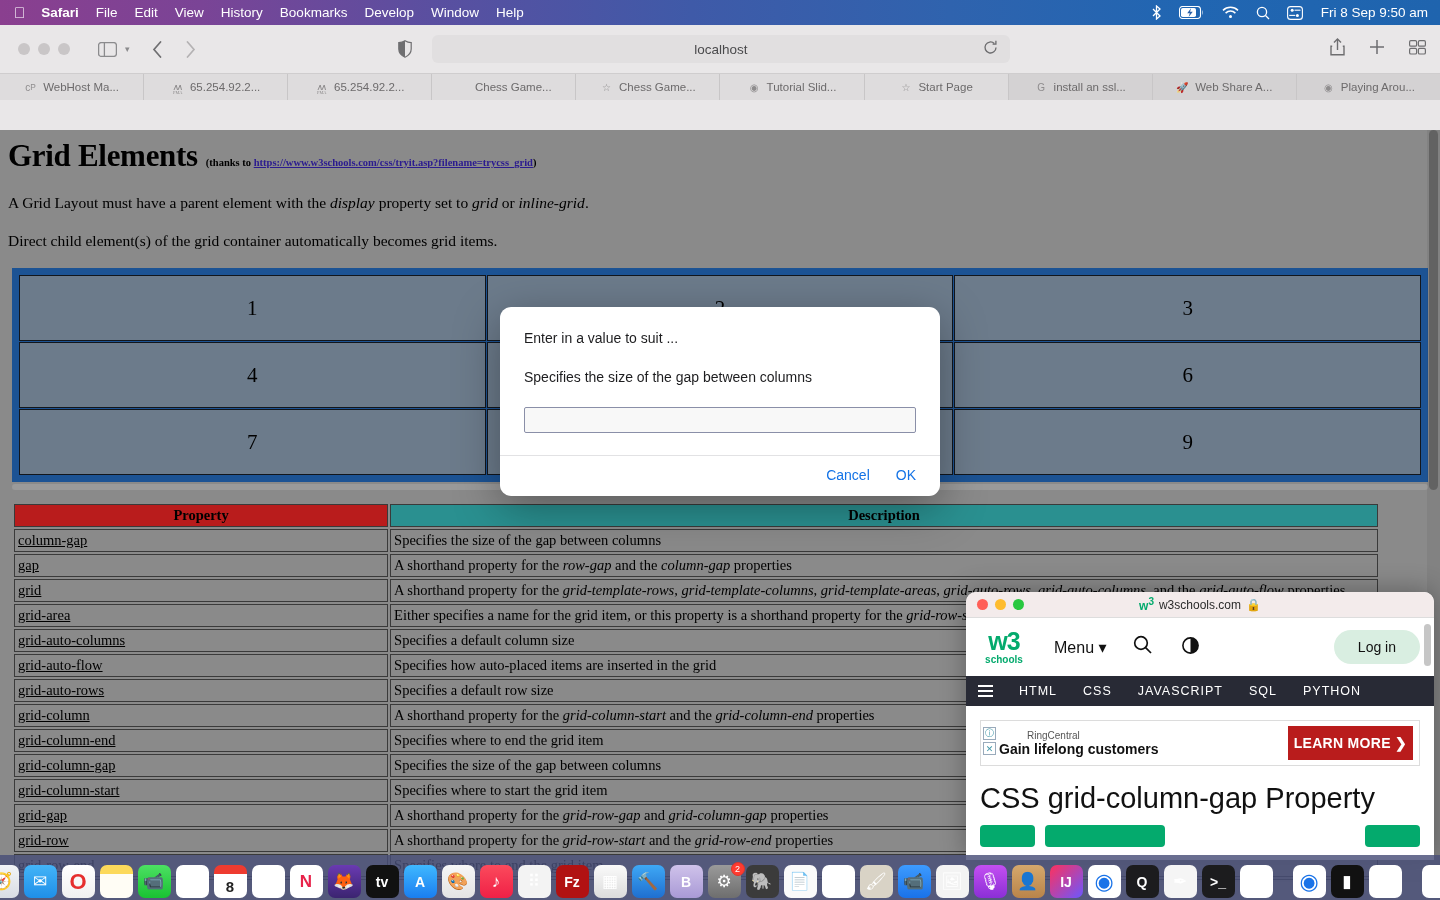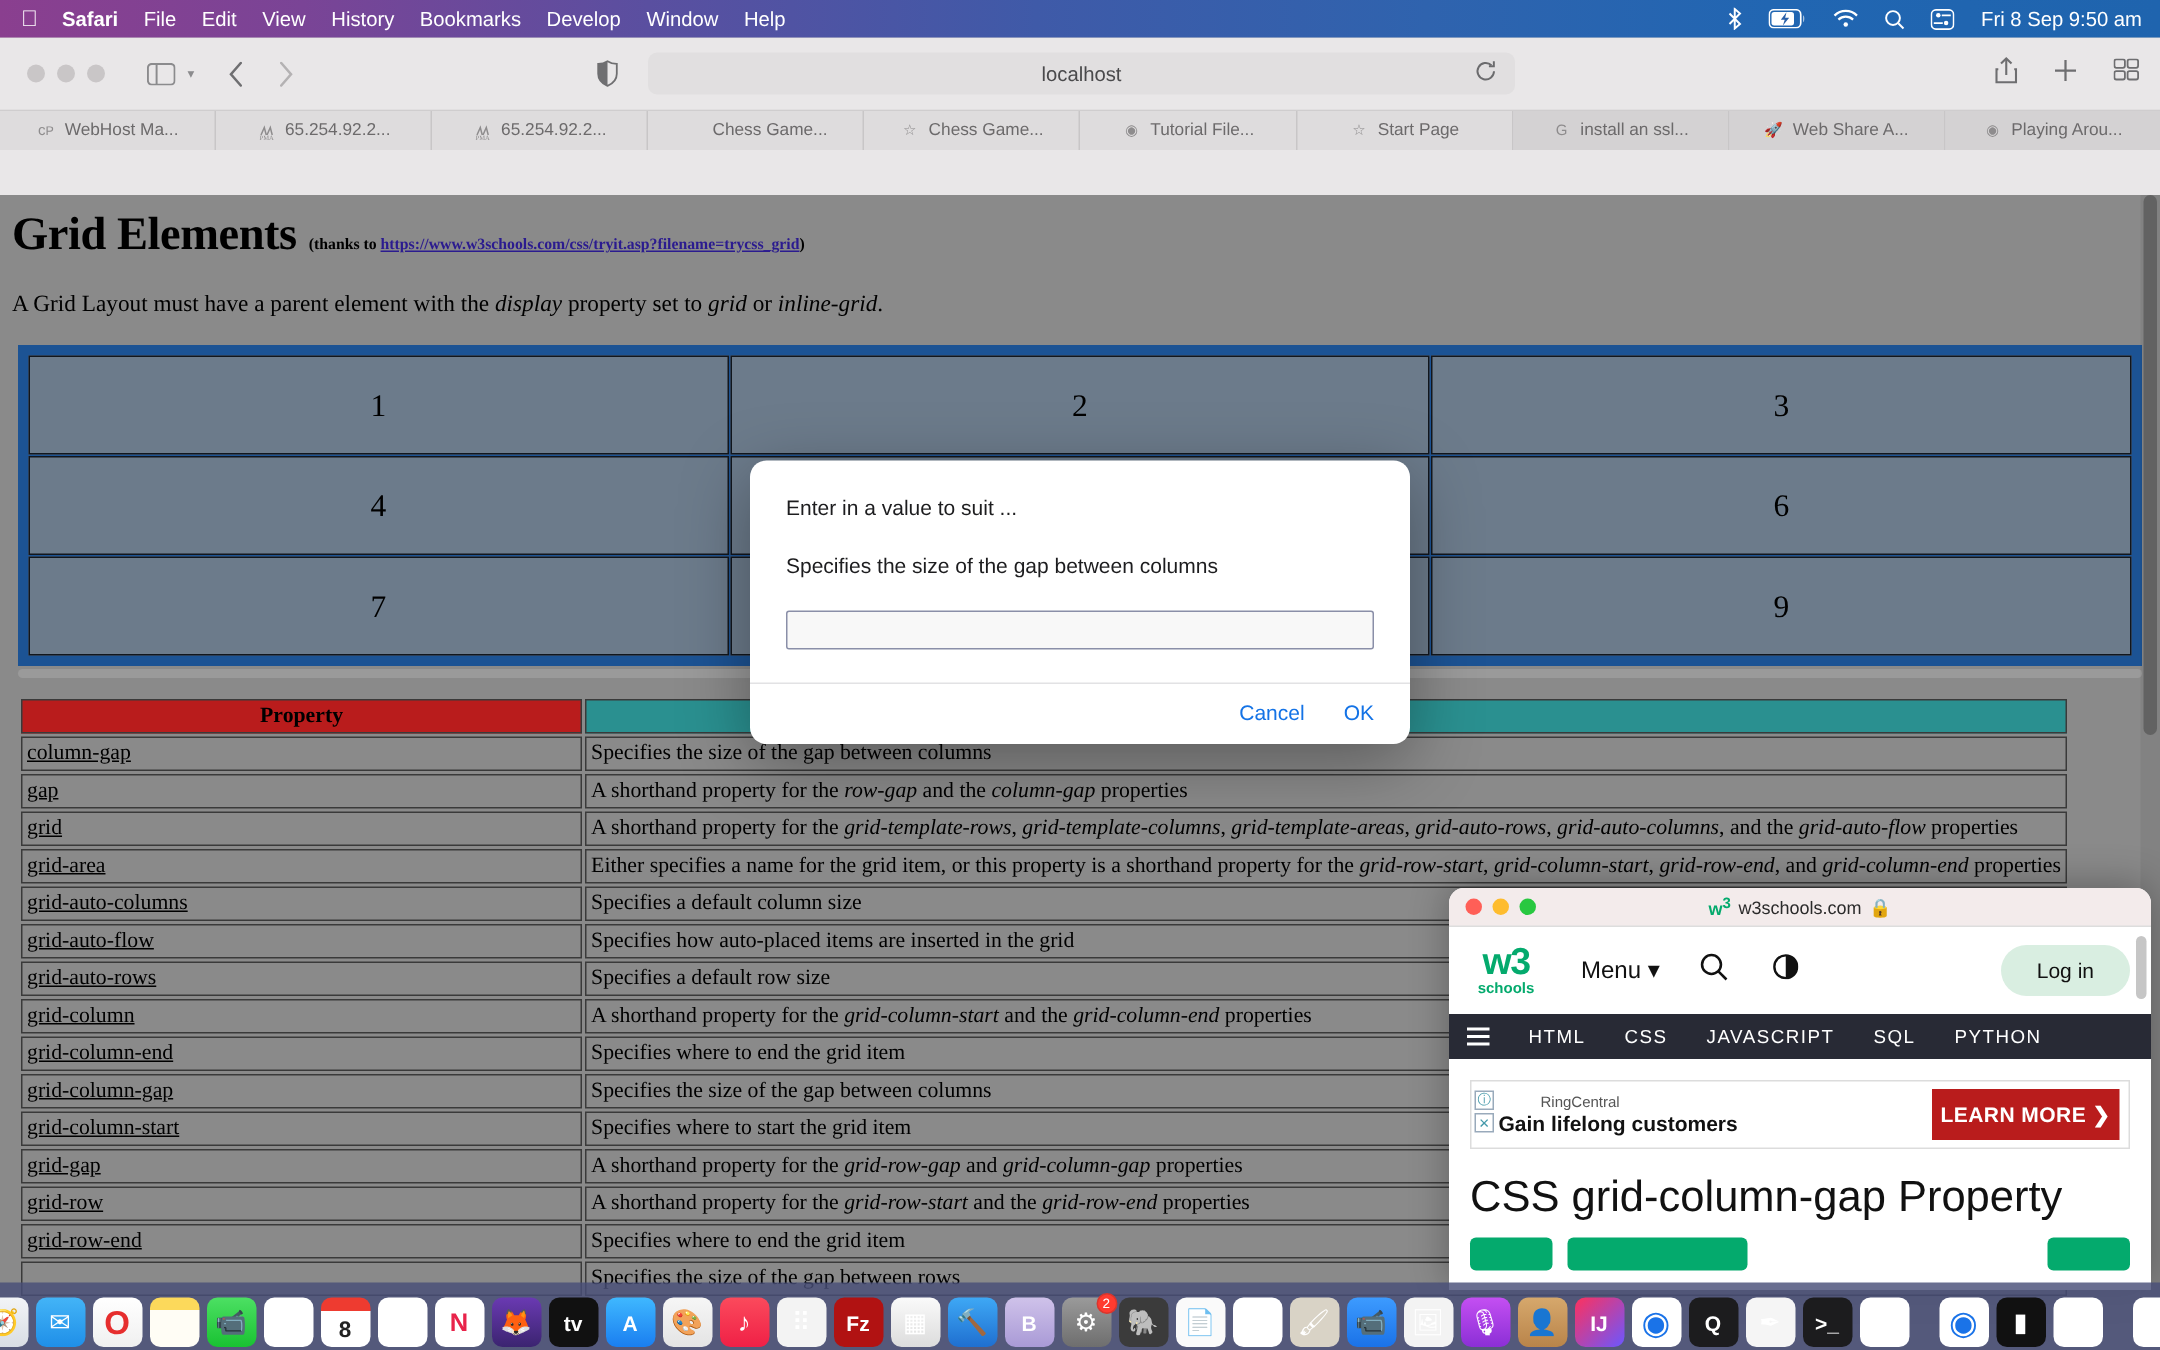--- a/index.html
+++ b/index.html
@@ -358,21 +358,21 @@
     <div class="tab">
       <span class="fav"></span>
       <span>Chess Game...</span>
     </div>
     <div class="tab">
       <span class="fav">☆</span>
       <span>Chess Game...</span>
     </div>
     <div class="tab">
       <span class="fav">◉</span>
-      <span>Tutorial File...</span>
+      <span>Tutorial Slid...</span>
     </div>
     <div class="tab">
       <span class="fav">☆</span>
       <span>Start Page</span>
     </div>
     <div class="tab alt">
       <span class="fav">G</span>
       <span>install an ssl...</span>
     </div>
     <div class="tab alt">
@@ -383,20 +383,21 @@
       <span class="fav">◉</span>
       <span>Playing Arou...</span>
     </div>
   </div>
 
   <div id="page">
     <div id="page-inner">
       <h1 id="title">Grid Elements</h1><span class="thanks"><span>(thanks to </span><a href="#">https://www.w3schools.com/css/tryit.asp?filename=trycss_grid</a><span>)</span></span>
 
       <p class="para"><span>A Grid Layout must have a parent element with the </span><i>display</i><span> property set to </span><i>grid</i><span> or </span><i>inline-grid</i><span>.</span></p>
+      <p class="para">Direct child element(s) of the grid container automatically becomes grid items.</p>
 
       <div id="grid-demo">
         <div class="gcell">1</div>
         <div class="gcell">2</div>
         <div class="gcell">3</div>
         <div class="gcell">4</div>
         <div class="gcell">5</div>
         <div class="gcell">6</div>
         <div class="gcell">7</div>
         <div class="gcell">8</div>

